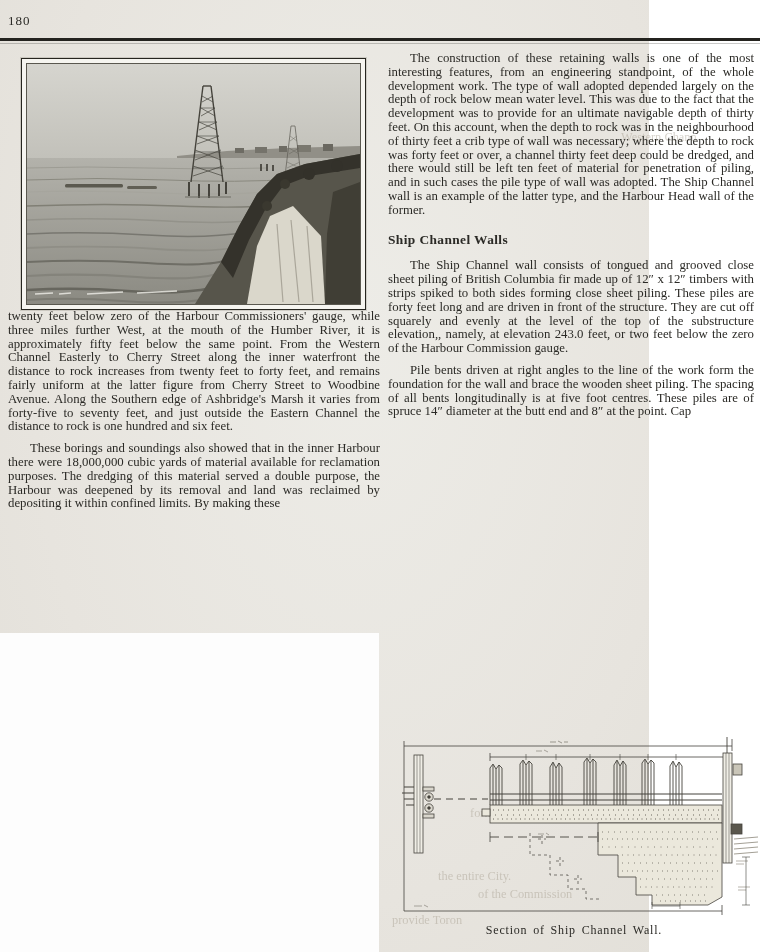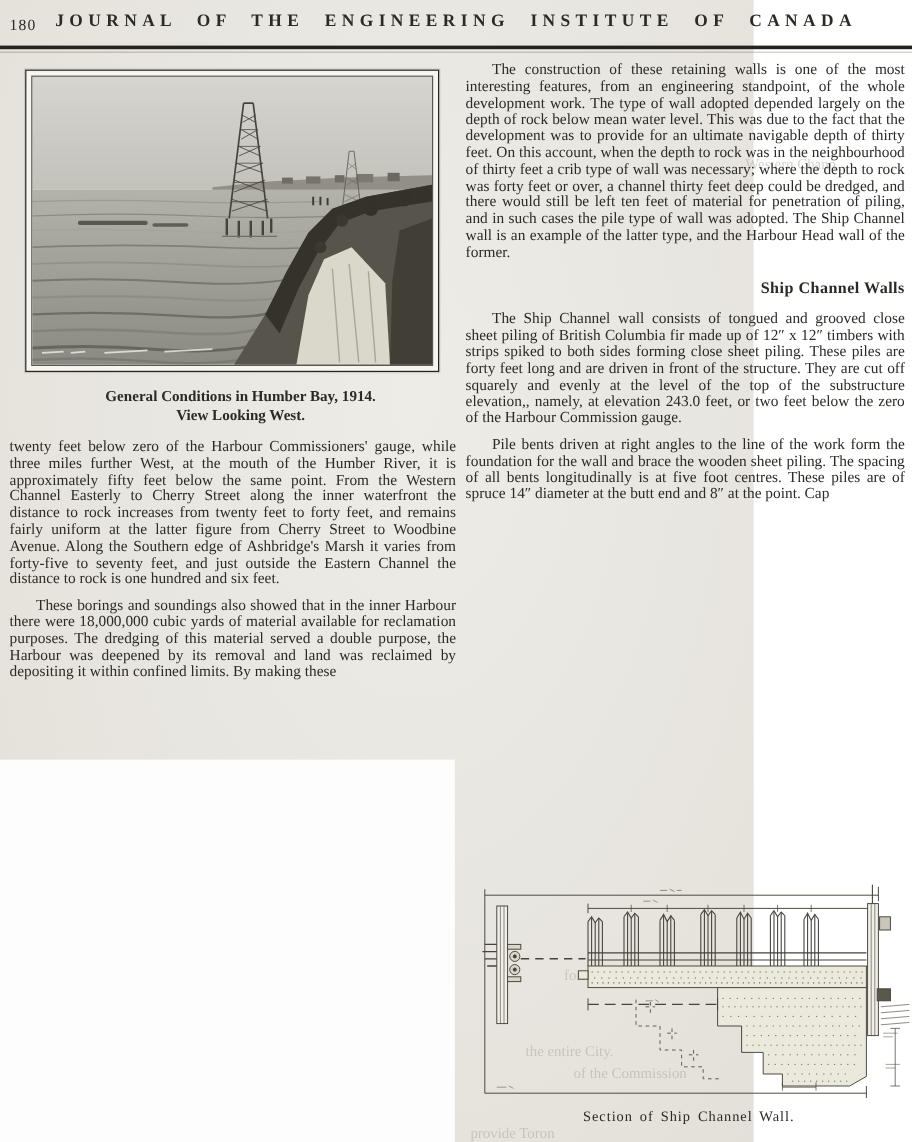--- a/index.html
+++ b/index.html
@@ -1,20 +1,20 @@
 <!DOCTYPE html>
 <html><head>
 <meta charset="utf-8">
 <style>
   html,body{margin:0;padding:0;}
   body{width:760px;height:952px;overflow:hidden;
        font-family:"Liberation Serif","DejaVu Serif",serif;
        color:#2b2a26;}
   .page{position:relative;width:628px;height:952px;
-        background:radial-gradient(ellipse at 55% 35%, #edece7 0%, #e7e4de 65%, #e2dfd8 100%);}
+        background:radial-gradient(ellipse at 55% 35%, #edece7 0%, #e7e4de 65%, #e2dfd8 100%);padding-left:21px;}
   
   .hdr{position:absolute;top:10px;left:8px;right:8px;height:26px;}
   .pageno{position:absolute;left:0;top:3px;font-size:13px;letter-spacing:1px;}
   .jtitle{position:absolute;left:38px;right:0;top:0;text-align:center;
           font-weight:bold;font-size:14.5px;letter-spacing:4.5px;word-spacing:9px;white-space:nowrap;}
   .rule{position:absolute;top:38px;left:0;width:760px;height:3px;background:#24231f;}
   .rule2{position:absolute;top:43px;left:0;width:760px;height:1px;background:rgba(40,38,34,.25);}
 
   
   .col{position:absolute;top:52px;font-size:12.8px;line-height:13.8px;}
@@ -23,51 +23,50 @@
   p{margin:0 0 8px 0;text-align:justify;}
   p.indent{text-indent:22px;}
 
   
   figure{margin:6px 0 0 13px;}
   .photo-frame{width:333px;border:1.5px solid #26251f;padding:5px;background:#f6f5f0;
                box-shadow:0 0 0 1px rgba(120,115,105,.25);}
   .photo-frame svg{display:block;outline:1px solid #5a584f;}
   figcaption{margin:13px 0 12px 0;text-align:center;font-weight:bold;font-size:12.6px;line-height:15.5px;}
 
-  .sec-head{text-align:right;font-weight:bold;font-size:13.4px;margin:15px 0 13px 0;letter-spacing:.4px;}
+  .sec-head{text-align:left;font-weight:bold;font-size:13.4px;margin:15px 0 13px 0;letter-spacing:.4px;}
 
   
   .white-patch{position:absolute;left:0;top:633px;width:379px;height:319px;background:#fdfdfd;z-index:3;}
 
   
   .diagram{position:absolute;left:390px;top:737px;width:368px;z-index:2;}
   .diagram svg{display:block;}
   .diag-caption{margin-top:4px;text-align:center;font-size:12px;letter-spacing:.8px;word-spacing:2px;}
 
   
   .ghost{position:absolute;color:#a59d8e;opacity:.45;filter:blur(.6px);
          font-size:12.4px;z-index:1;white-space:nowrap;}
 </style>
 </head>
 <body>
 
 <div class="page">
 
   <div class="hdr">
     <span class="pageno">180</span>
-    <span class="jtitle">JOURNAL OF THE ENGINEERING INSTITUTE OF CANADA</span>
   </div>
   <div class="rule"></div>
   <div class="rule2"></div>
 
   <div class="ghost" style="left:585px;top:130px;margin-left:36px;">Western Chann</div>
   <div class="ghost" style="left:470px;top:806px;">form a drive of</div>
   <div class="ghost" style="left:438px;top:869px;">the entire City.</div>
   <div class="ghost" style="left:478px;top:887px;">of the Commission</div>
-  <div class="ghost" style="left:392px;top:913px;margin-top:24px;">provide Toron</div>
+  <div class="ghost" style="left:392px;top:913px;">provide Toron</div>
 
   <div class="col col-left">
     <figure>
       <div class="photo-frame">
 
         <svg width="333" height="240" viewBox="0 0 333 240">
           <defs>
             <linearGradient id="sky" x1="0" y1="0" x2="0" y2="1">
               <stop offset="0" stop-color="#d6d5cf"></stop>
                 <stop offset="1" stop-color="#c2c1ba"></stop>
@@ -136,24 +135,20 @@
             <circle cx="310" cy="102" r="6" fill="#33312a"></circle>
           </g>
           <g stroke="#3a3831" stroke-width="1.6">
             <path d="M234,100 L234,107 M240,100 L240,107 M246,101 L246,107"></path>
           </g>
           <g stroke="#e9e8e2" stroke-width="1.4" opacity=".85">
             <path d="M8,230 L26,229 M32,230 L44,229 M60,230 L96,228 M110,229 L150,227"></path>
           </g>
         </svg>
       </div>
-      <figcaption>
-        <div>General Conditions in Humber Bay, 1914.</div>
-        <div>View Looking West.</div>
-      </figcaption>
     </figure>
     <p>twenty feet below zero of the Harbour Commissioners' gauge, while three miles further West, at the mouth of the Humber River, it is approximately fifty feet below the same point.  From the Western Channel Easterly to Cherry Street along the inner waterfront the distance to rock increases from twenty feet to forty feet, and remains fairly uniform at the latter figure from Cherry Street to Woodbine Avenue.  Along the Southern edge of Ashbridge's Marsh it varies from forty-five to seventy feet, and just outside the Eastern Channel the distance to rock is one hundred and six feet.</p>
     <p class="indent">These borings and soundings also showed that in the inner Harbour there were 18,000,000 cubic yards of material available for reclamation purposes.  The dredging of this material served a double purpose, the Harbour was deepened by its removal and land was reclaimed by depositing it within confined limits.  By making these</p>
   </div>
 
   <div class="col col-right">
     <p class="indent">The construction of these retaining walls is one of the most interesting features, from an engineering standpoint, of the whole development work.  The type of wall adopted depended largely on the depth of rock below mean water level.  This was due to the fact that the development was to provide for an ultimate navigable depth of thirty feet.  On this account, when the depth to rock was in the neighbourhood of thirty feet a crib type of wall was necessary; where the depth to rock was forty feet or over, a channel thirty feet deep could be dredged, and there would still be left ten feet of material for penetration of piling, and in such cases the pile type of wall was adopted.  The Ship Channel wall is an example of the latter type, and the Harbour Head wall of the former.</p>
     <div class="sec-head">Ship Channel Walls</div>
     <p class="indent">The Ship Channel wall consists of tongued and grooved close sheet piling of British Columbia fir made up of 12″ x 12″ timbers with strips spiked to both sides forming close sheet piling.  These piles are forty feet long and are driven in front of the structure.  They are cut off squarely and evenly at the level of the top of the substructure elevation,, namely, at elevation 243.0 feet, or two feet below the zero of the Harbour Commission gauge.</p>
     <p class="indent">Pile bents driven at right angles to the line of the work form the foundation for the wall and brace the wooden sheet piling.  The spacing of all bents longitudinally is at five foot centres.  These piles are of spruce 14″ diameter at the butt end and 8″ at the point.  Cap</p>

